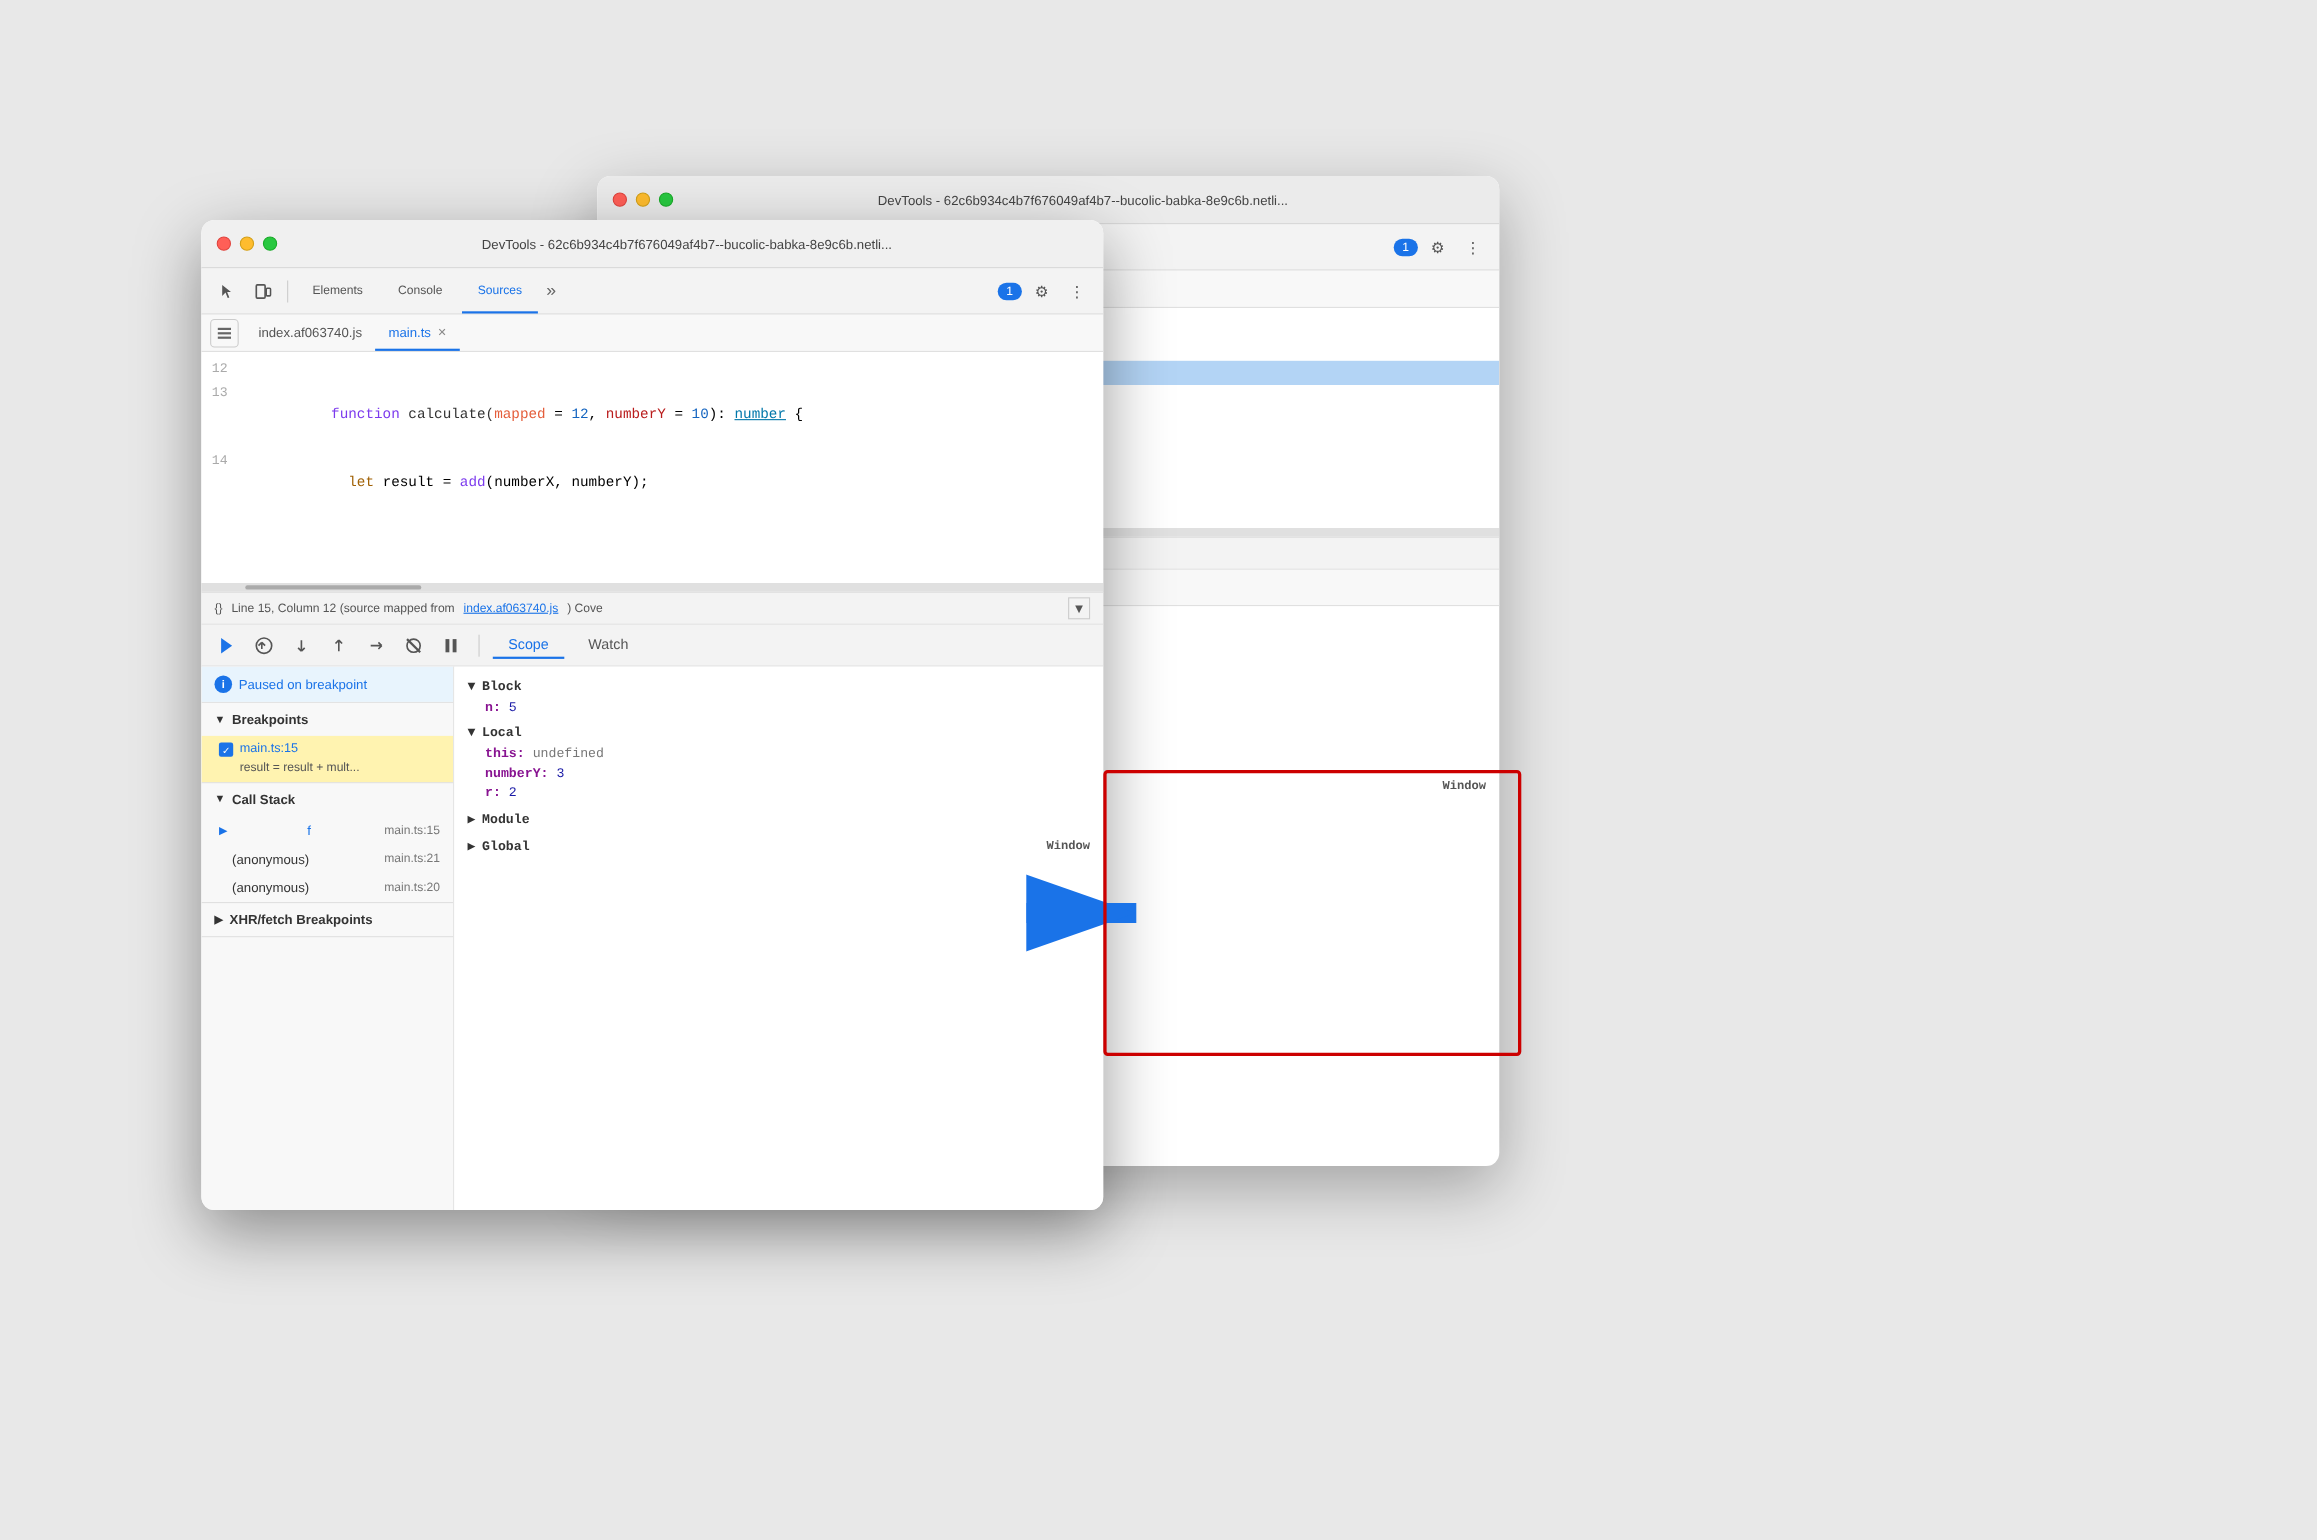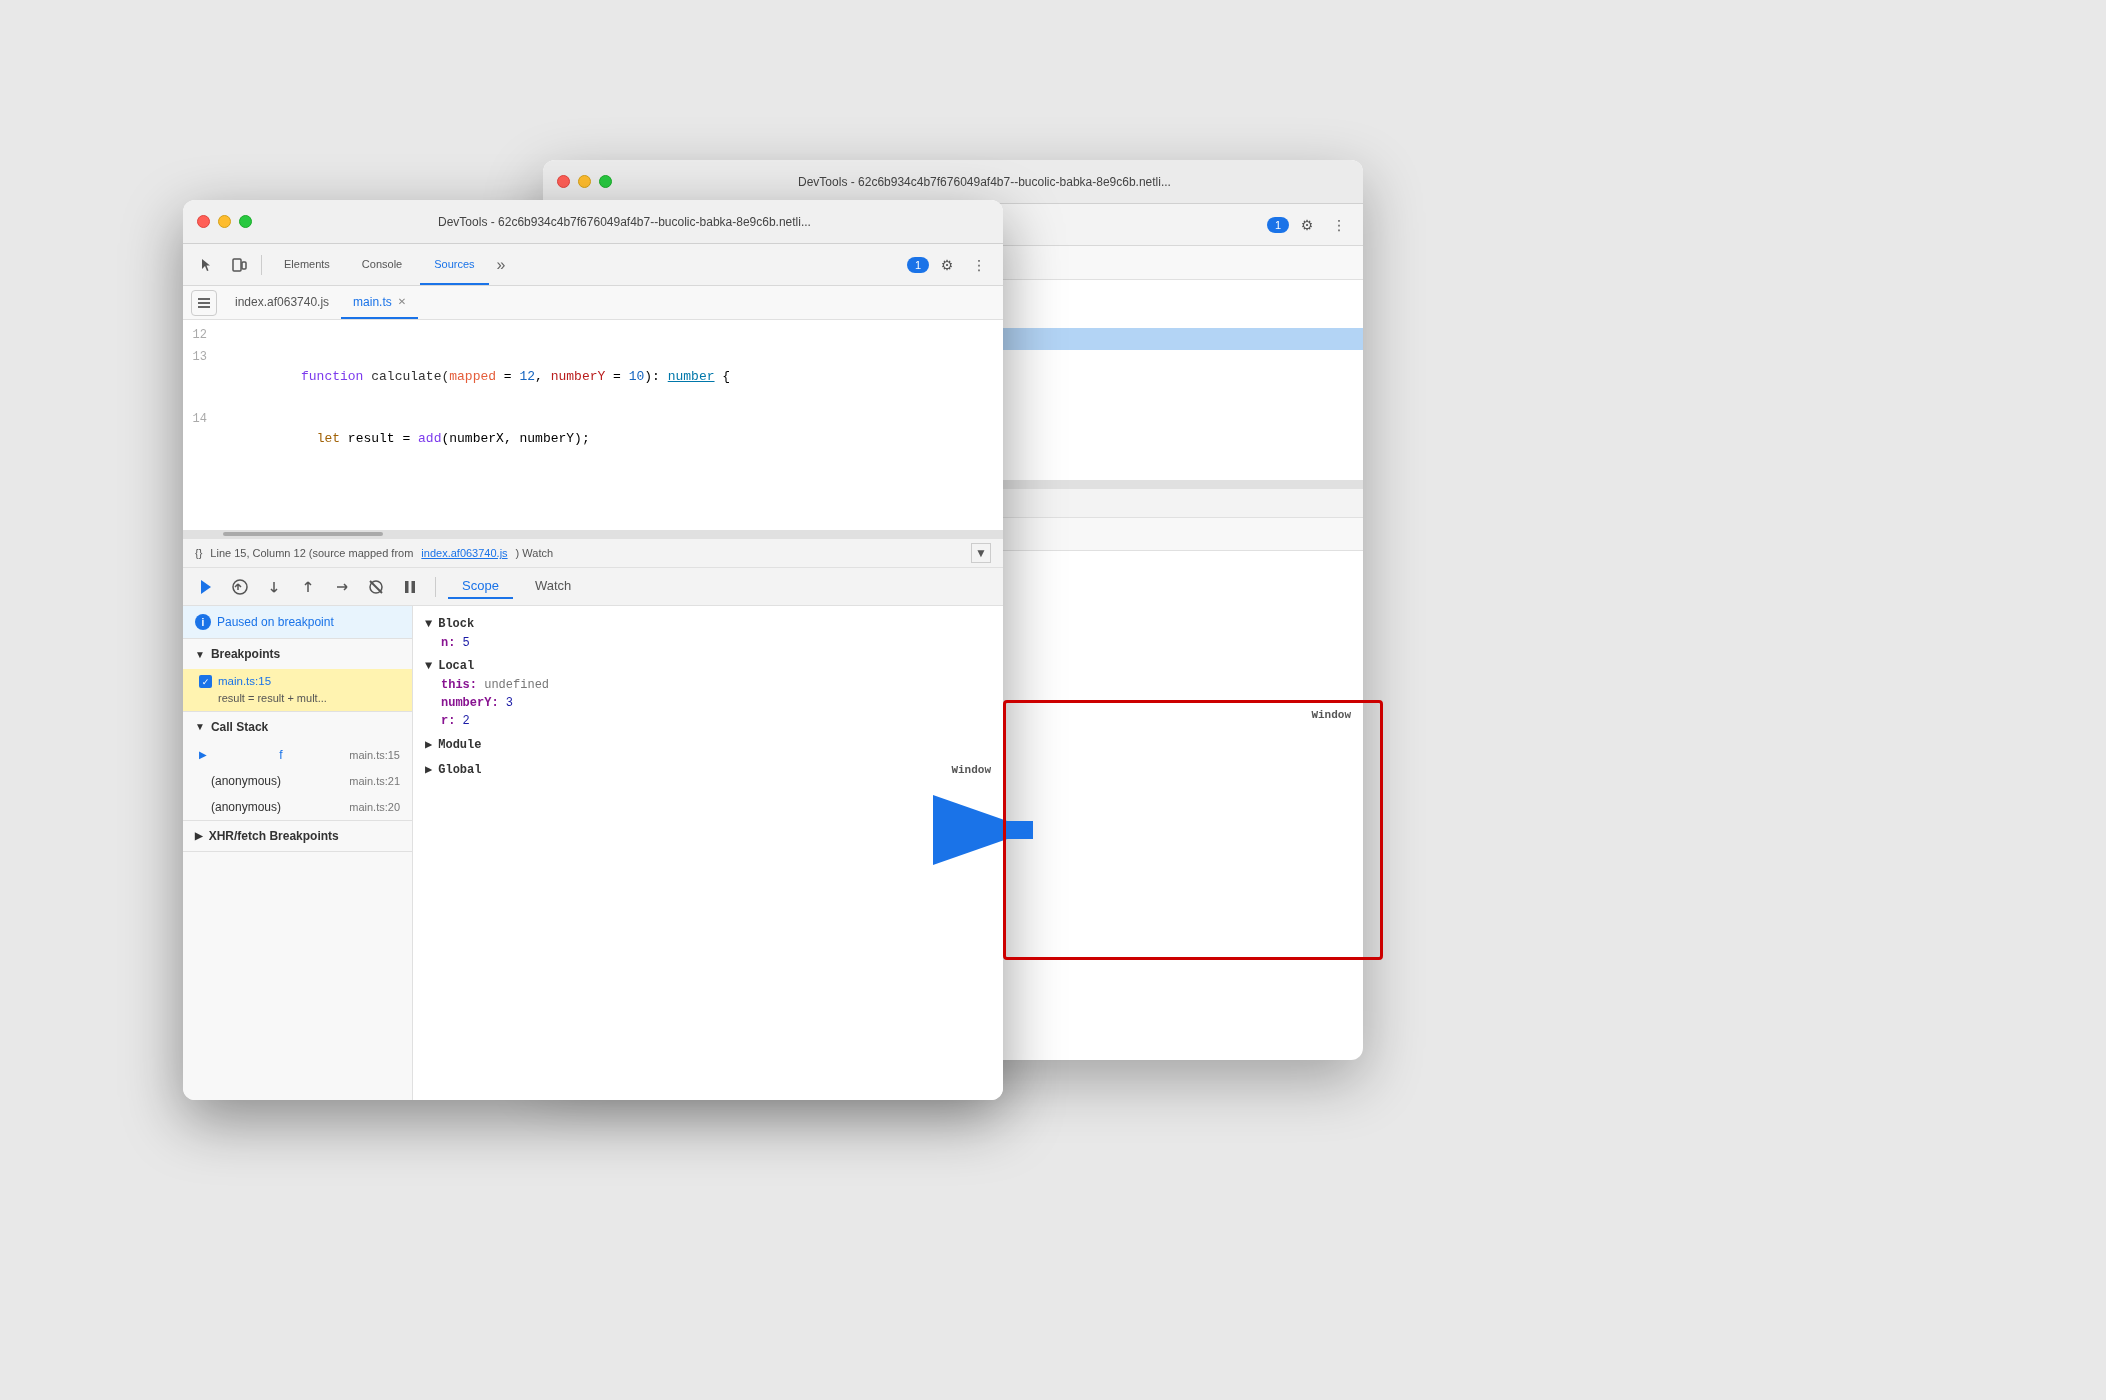--- a/index.html
+++ b/index.html
@@ -644,21 +644,21 @@
     </div>
 
     <div class="scrollbar-h">
       <div class="scrollbar-thumb"></div>
     </div>
 
     <div class="status-bar">
       <span>{}</span>
       <span>Line 15, Column 12 (source mapped from </span>
       <span class="status-link">index.af063740.js</span>
-      <span>) Watch</span>
+      <span>) Cove</span>
       <div style="flex:1"></div>
       <div style="width:20px; height:20px; border:1px solid #ccc; display:flex;align-items:center;justify-content:center; cursor:pointer; font-size:12px;">▼</div>
     </div>
 
     <div class="debugger-toolbar">
       <div class="debug-btn active">
         <svg width="18" height="18" viewBox="0 0 18 18" fill="none">
           <polygon points="4,2 4,16 14,9" fill="#1a73e8"></polygon>
         </svg>
       </div>

